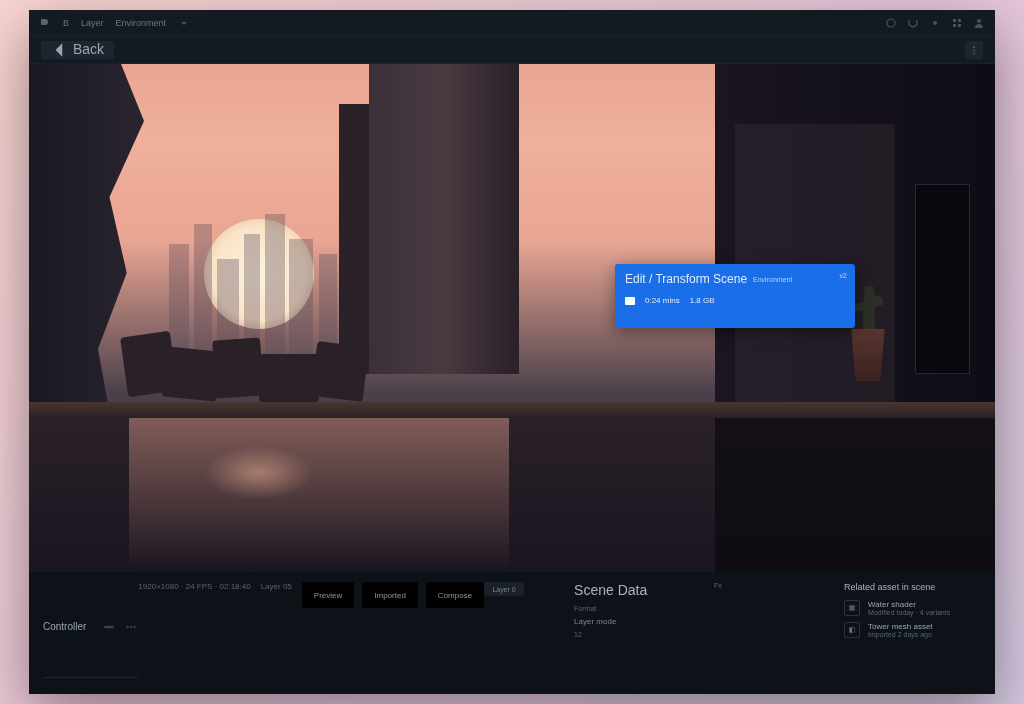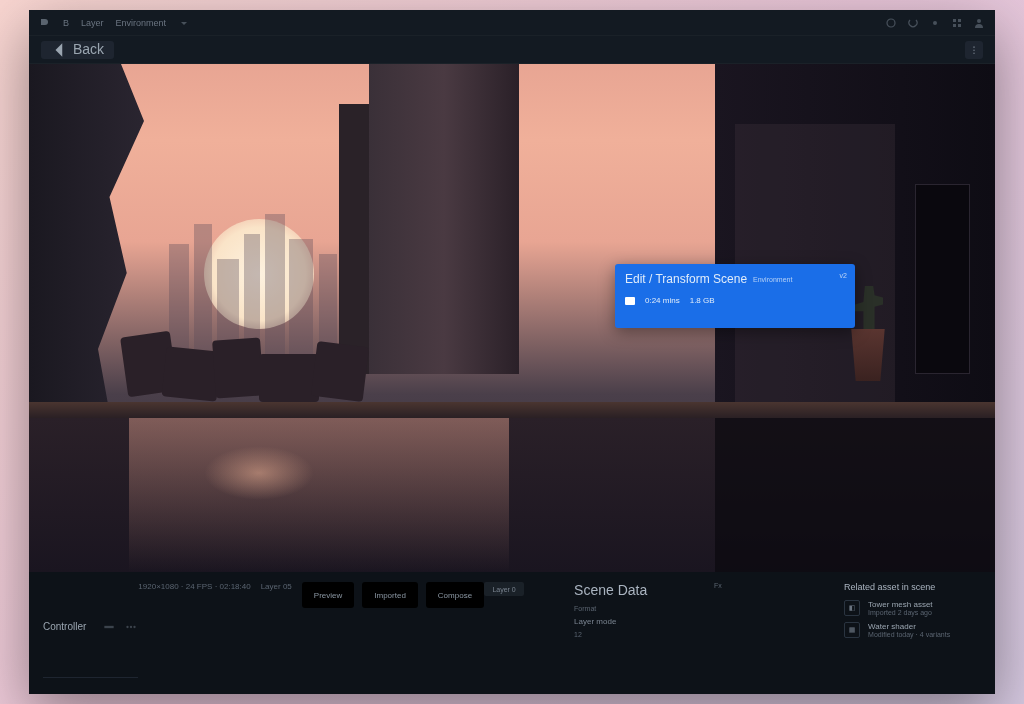--- a/index.html
+++ b/index.html
@@ -203,30 +203,30 @@
         <span>Layer mode</span>
         <span class="s">12</span>
       </div>
       <div class="col" style="width:50px">
         <span class="s">Fx</span>
       </div>
       <div class="col" style="width:40px"></div>
       <div class="rlist">
         <span class="h">Related asset in scene</span>
         <div class="litem">
+          <div class="lbox">▦</div>
+          <div class="ltxt">
+              <span class="t">Water shader</span>
+              <span class="d">Modified today · 4 variants</span>
+            </div>
+        </div>
+        <div class="litem">
           <div class="lbox">◧</div>
           <div class="ltxt">
               <span class="t">Tower mesh asset</span>
               <span class="d">Imported 2 days ago</span>
             </div>
         </div>
-        <div class="litem">
-          <div class="lbox">▦</div>
-          <div class="ltxt">
-              <span class="t">Water shader</span>
-              <span class="d">Modified today · 4 variants</span>
-            </div>
-        </div>
       </div>
     </div>
   </div>
 
 </div>
 
 </body></html>

